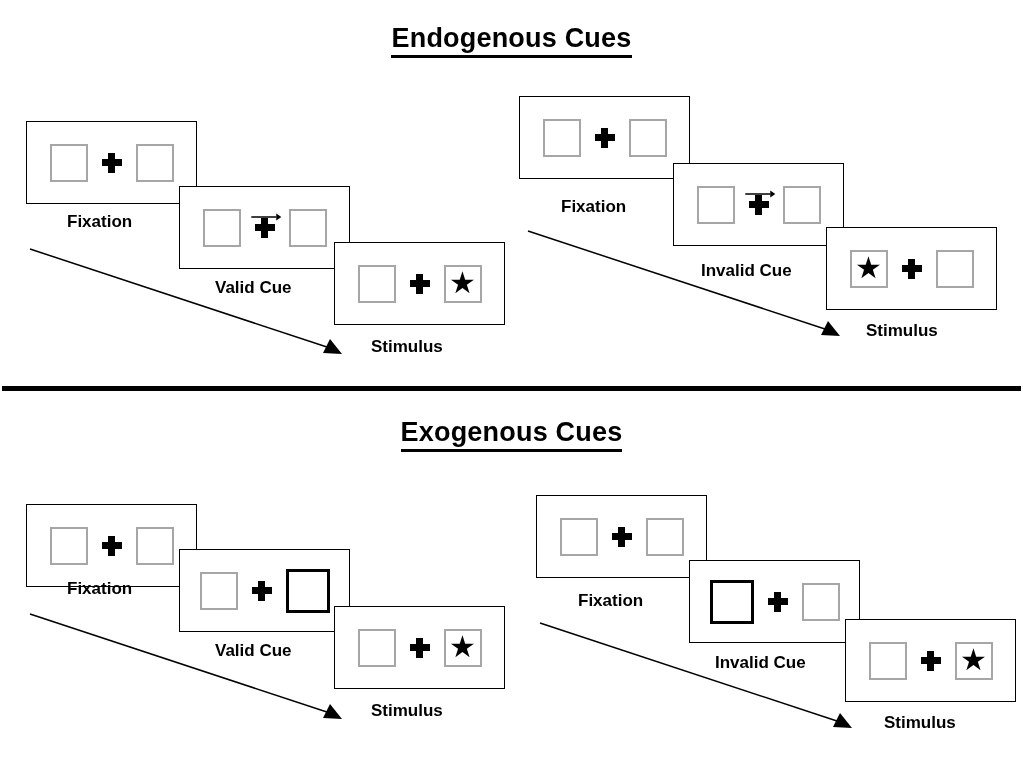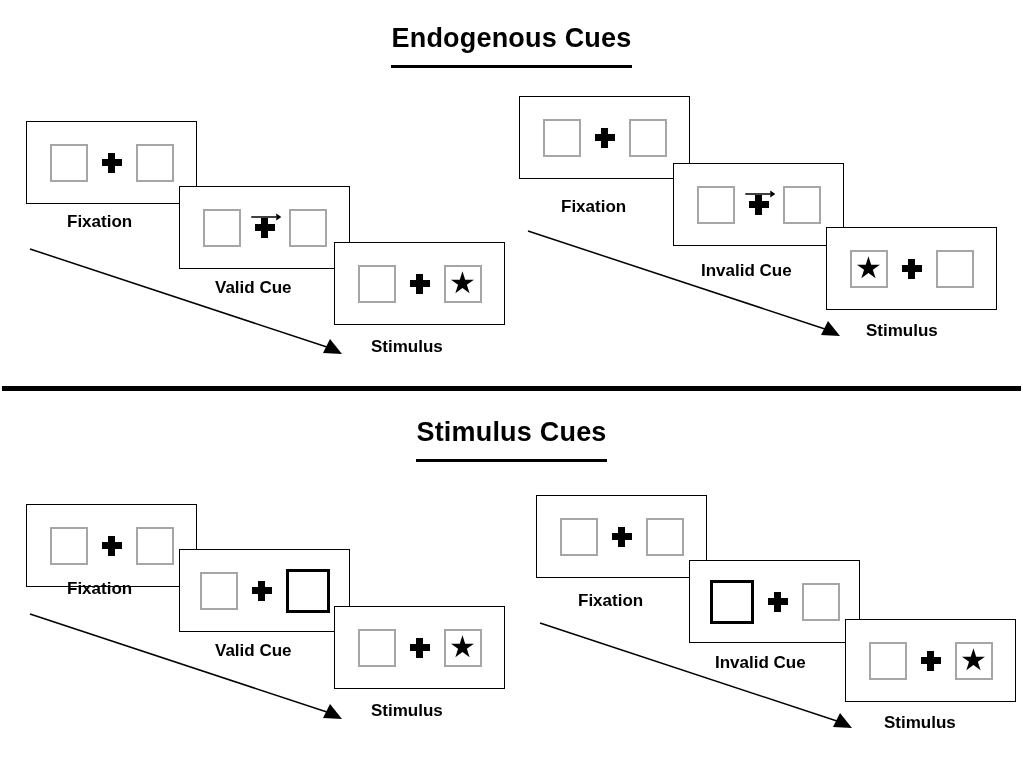--- a/index.html
+++ b/index.html
@@ -21,21 +21,21 @@
     width: 100%;
     left: 0;
     text-align: center;
     font-size: 27px;
     font-weight: bold;
     color: #000000;
     letter-spacing: 0.2px;
   }
   .section-title span {
     border-bottom: 3px solid #000;
-    padding-bottom: 12px;
+    padding-bottom: 2px;
   }
   #title-endogenous { top: 23px; }
   #title-exogenous  { top: 417px; }
 
   
   #section-divider {
     position: absolute;
     left: 2px;
     top: 386px;
     width: 1019px;
@@ -241,21 +241,21 @@
 <div class="caption" style="left:866px; top:321px;">Stimulus</div>
 
 <svg class="timeline-arrow" style="left:526px; top:228px;" width="320" height="115" viewBox="0 0 320 115">
   <line x1="2" y1="3" x2="308" y2="104" stroke="#000" stroke-width="1.5"></line>
   <polygon points="302,93 314,108 295,107" fill="#000"></polygon>
 </svg>
 
 <div id="section-divider"></div>
 
 <div class="section-title" id="title-exogenous">
-  <span>Stimulus Cues</span>
+  <span>Exogenous Cues</span>
 </div>
 
 <div class="panel" style="left:26px; top:504px; width:171px; height:83px;">
   <div class="panel-inner">
     <div class="sbox"></div>
     <div class="center-col">
       <div class="cross"></div>
     </div>
     <div class="sbox"></div>
   </div>

